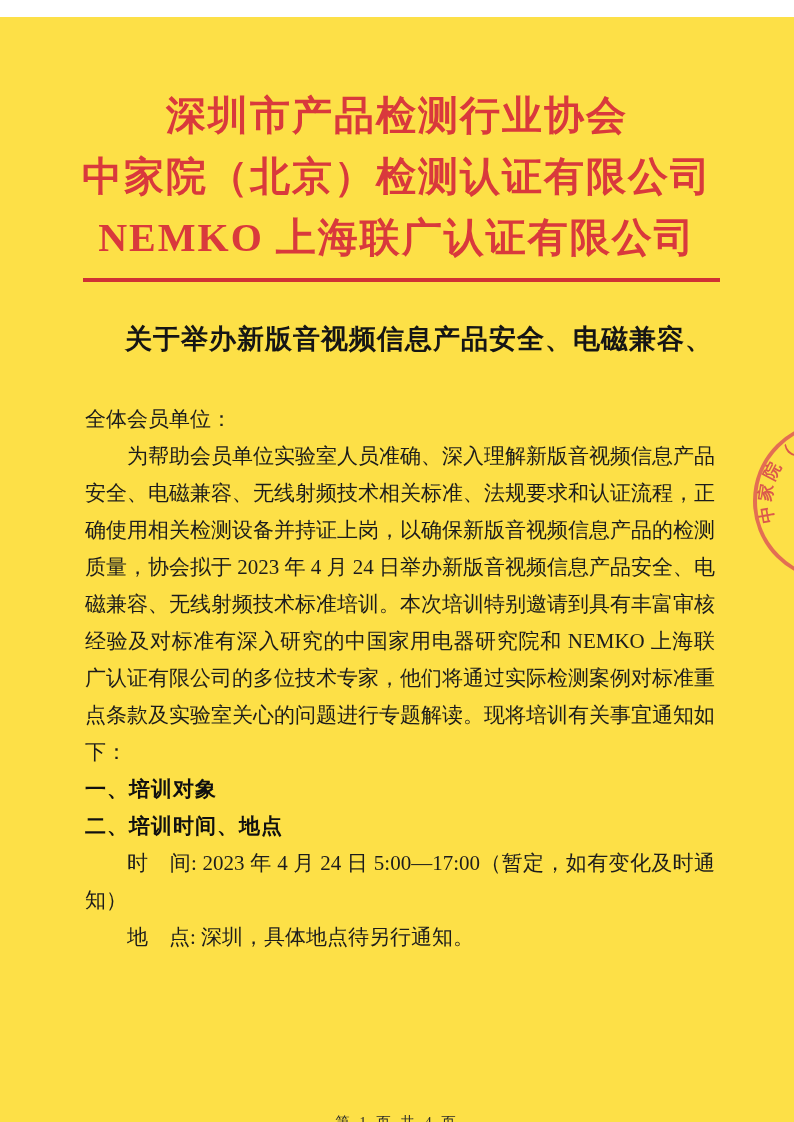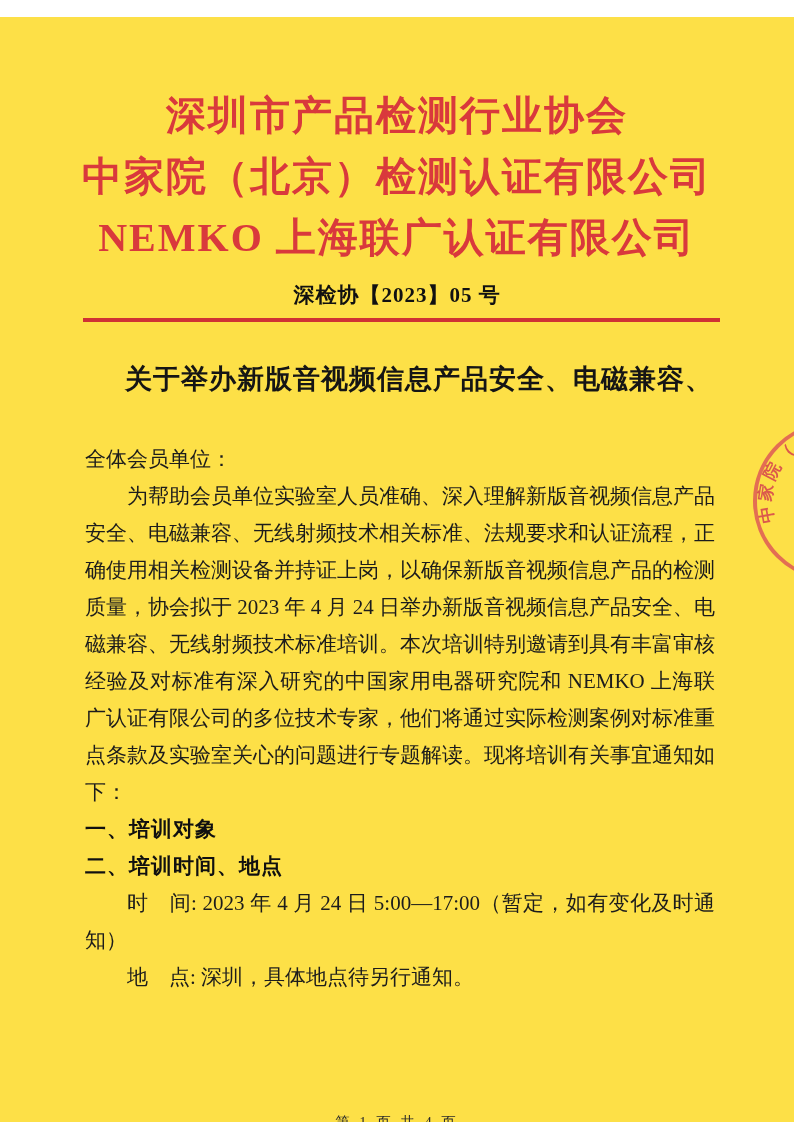--- a/index.html
+++ b/index.html
@@ -100,21 +100,20 @@
 </style>
 </head>
 <body>
 
 <div class="page">
 
   <div class="letterhead">
     <div class="org-line">深圳市产品检测行业协会</div>
     <div class="org-line">中家院（北京）检测认证有限公司</div>
     <div class="org-line">NEMKO 上海联广认证有限公司</div>
-    <div class="doc-number">深检协【2023】05 号</div>
     <div class="red-rule"></div>
   </div>
 
   <h1 class="notice-title">
     <span>关于举办新版音视频信息产品安全、电磁兼容、</span>
   </h1>
 
   <div class="doc-body">
     <p class="salutation">全体会员单位：</p>
     <p class="indent">为帮助会员单位实验室人员准确、深入理解新版音视频信息产品安全、电磁兼容、无线射频技术相关标准、法规要求和认证流程，正确使用相关检测设备并持证上岗，以确保新版音视频信息产品的检测质量，协会拟于 2023 年 4 月 24 日举办新版音视频信息产品安全、电磁兼容、无线射频技术标准培训。本次培训特别邀请到具有丰富审核经验及对标准有深入研究的中国家用电器研究院和 NEMKO 上海联广认证有限公司的多位技术专家，他们将通过实际检测案例对标准重点条款及实验室关心的问题进行专题解读。现将培训有关事宜通知如下：</p>

